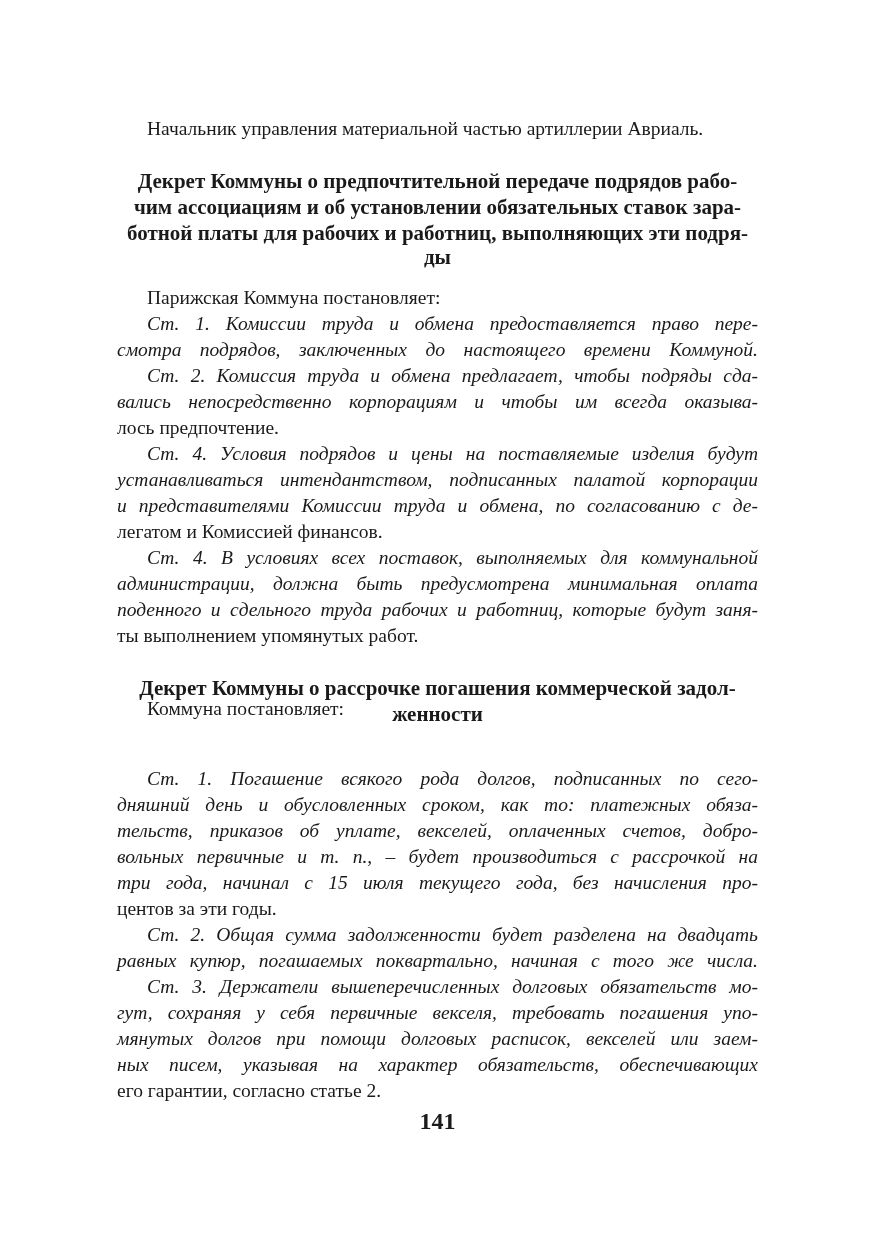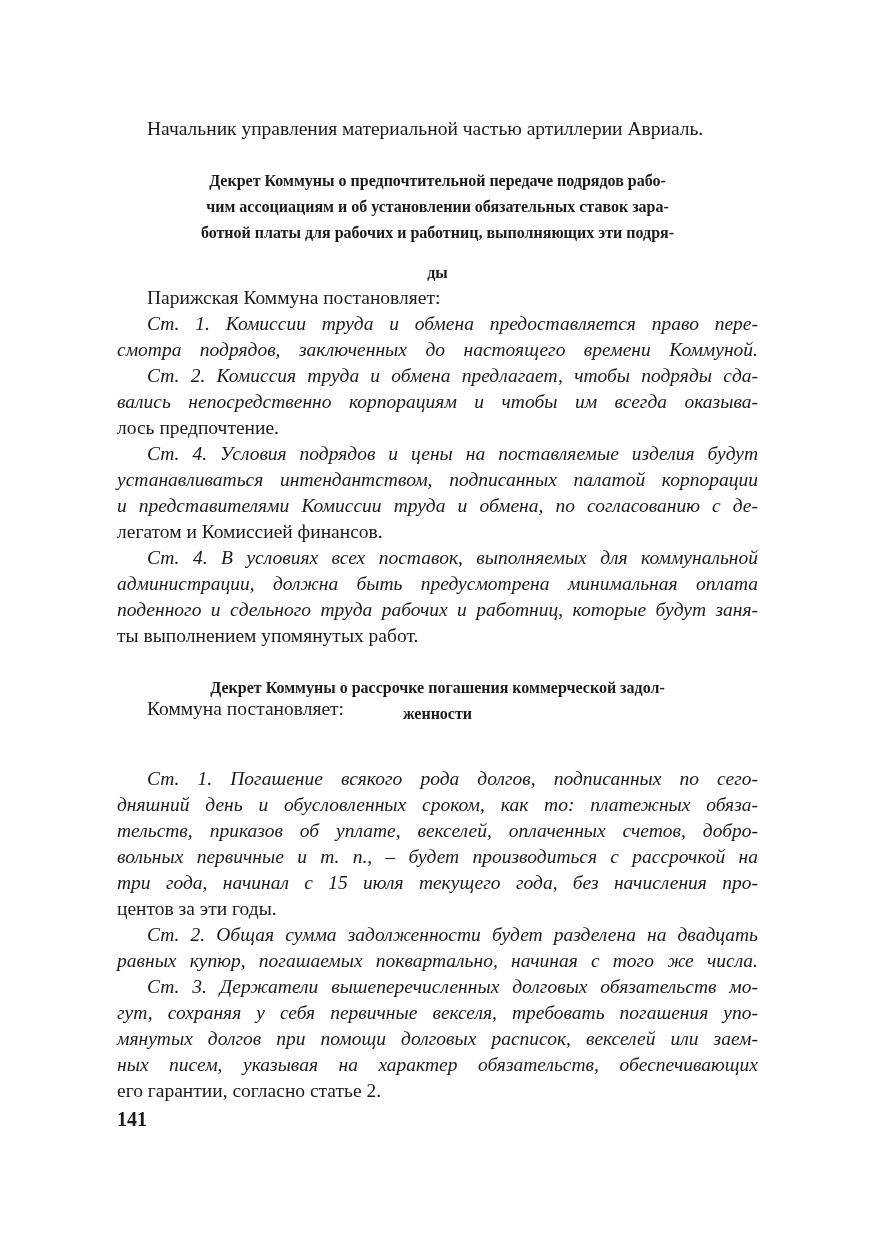--- a/index.html
+++ b/index.html
@@ -5,35 +5,35 @@
   html, body { margin: 0; padding: 0; background: #ffffff; }
   body { width: 875px; height: 1239px; position: relative; overflow: hidden;
          font-family: "Liberation Serif", "DejaVu Serif", serif; color: #1a1a1a; }
   .page { position: absolute; left: 117px; top: 0; width: 641px; }
   .line { position: absolute; left: 0; width: 641px; font-size: 19.5px; line-height: 26px;
           white-space: nowrap; }
   .just { text-align: justify; text-align-last: justify; font-style: italic; }
   .ind { padding-left: 30px; box-sizing: border-box; }
   .left { text-align: left; text-align-last: left; }
   .center { text-align: center; }
-  .bold { font-weight: bold; font-size: 16px; }
-  .pageno { position: absolute; left: 0; width: 641px; top: 1108px; text-align: left;
-            font-weight: bold; font-size: 20px; }
+  .bold { font-weight: bold; font-size: 21px; }
+  .pageno { position: absolute; left: 0; width: 641px; top: 1108px; text-align: center;
+            font-weight: bold; font-size: 24px; }
 </style>
 </head>
 <body>
 
 <div class="page">
 
   <div class="line ind left" style="top:116px">Начальник управления материальной частью артиллерии Авриаль.</div>
 
   <div class="line bold center" style="top:168px">Декрет Коммуны о предпочтительной передаче подрядов рабо-</div>
   <div class="line bold center" style="top:194px">чим ассоциациям и об установлении обязательных ставок зара-</div>
   <div class="line bold center" style="top:220px">ботной платы для рабочих и работниц, выполняющих эти подря-</div>
-  <div class="line bold center" style="top:260px">ды</div>
+  <div class="line bold center" style="top:244px">ды</div>
 
   <div class="line ind left" style="top:285px">Парижская Коммуна постановляет:</div>
   <div class="line ind just" style="top:311px">Ст. 1. Комиссии труда и обмена предоставляется право пере-</div>
   <div class="line just" style="top:337px">смотра подрядов, заключенных до настоящего времени Коммуной.</div>
   <div class="line ind just" style="top:363px">Ст. 2. Комиссия труда и обмена предлагает, чтобы подряды сда-</div>
   <div class="line just" style="top:389px">вались непосредственно корпорациям и чтобы им всегда оказыва-</div>
   <div class="line left" style="top:415px">лось предпочтение.</div>
   <div class="line ind just" style="top:441px">Ст. 4. Условия подрядов и цены на поставляемые изделия будут</div>
   <div class="line just" style="top:467px">устанавливаться интендантством, подписанных палатой корпорации</div>
   <div class="line just" style="top:493px">и представителями Комиссии труда и обмена, по согласованию с де-</div>

